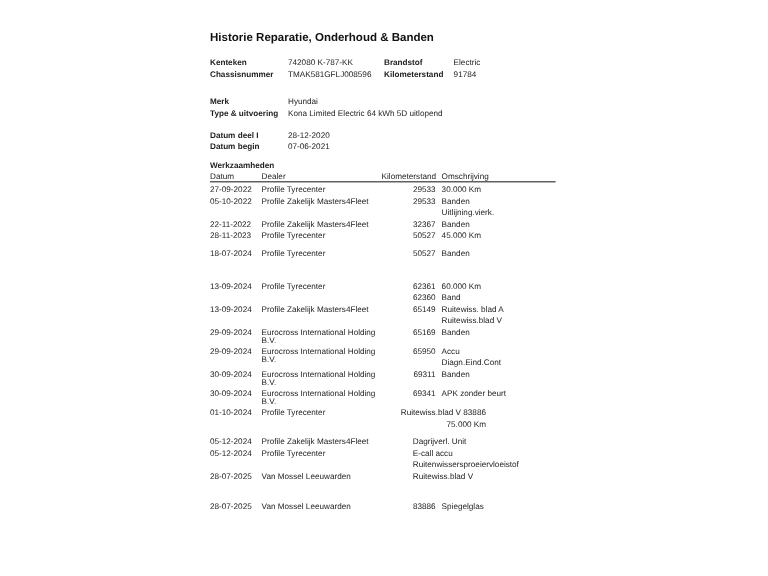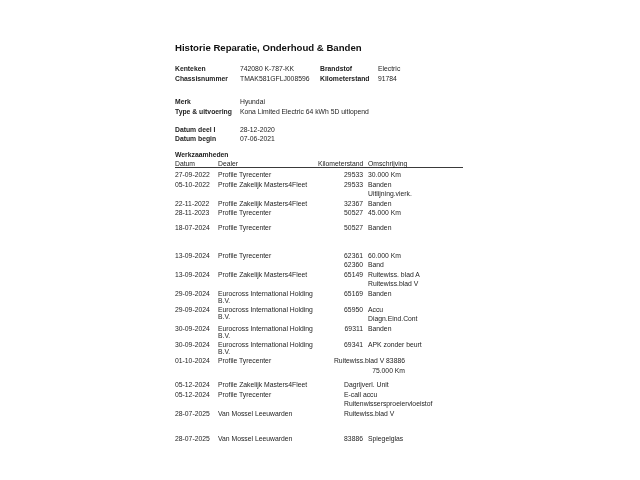--- a/index.html
+++ b/index.html
@@ -2,21 +2,21 @@
 <html><head>
 <meta charset="utf-8">
 <style>
   html, body { margin:0; padding:0; }
   body {
     width:640px; height:480px; background:#ffffff; overflow:hidden;
     font-family:"Liberation Sans", sans-serif; color:#1d1d1d;
     position:relative;
   }
   .doc {
-    position:absolute; left:175px; top:16px; width:292px;
+    position:absolute; left:175px; top:0; width:292px;
     font-size:6.8px; line-height:9.5px;
   }
   .title {
     margin-top:26px; font-size:9.6px; font-weight:bold; line-height:11px;
     color:#111;
   }
   .lbl { font-weight:bold; }
   .sec1 { margin-top:11px; }
   .sec2 { margin-top:14px; }
   .sec3 { margin-top:8.5px; }

